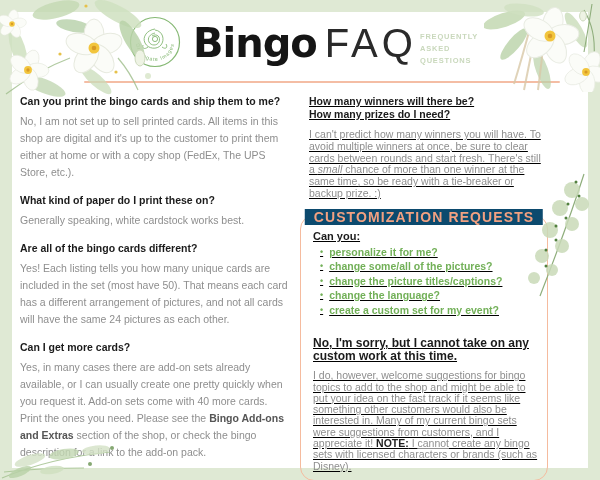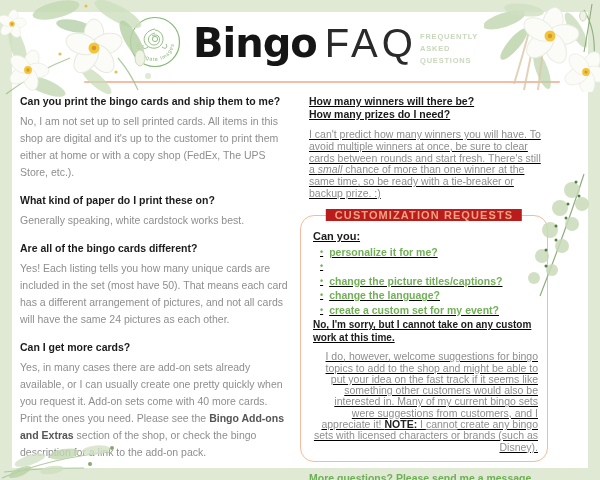--- a/index.html
+++ b/index.html
@@ -49,32 +49,32 @@
   .indent{margin-left:9px;}
   #col-right .q{margin-bottom:8px;}
   #col-right .a{margin-bottom:15px;line-height:11.8px;}
   
   #custom-box{
     position:relative;border:1.5px solid #f5bb9e;border-radius:14px;
     padding:12px 9px 8px 12px;margin-top:4px;
   }
   #box-title{
     position:absolute;top:-7px;left:50%;transform:translateX(-50%);
-    background:#b91c1c;padding:0 9px;white-space:nowrap;
-    font-size:11px;font-weight:700;letter-spacing:1.1px;color:#f2a181;
+    background:#0c4a6e;padding:0 9px;white-space:nowrap;
+    font-size:14px;font-weight:700;letter-spacing:1.1px;color:#f2a181;
   }
   .intro{font-size:11px;font-weight:700;color:#1b1b1b;margin:2px 0 4px 0;}
   ul.bullets{list-style:none;margin:0;padding:0 0 0 7px;}
   ul.bullets li{
     font-size:10.5px;font-weight:700;color:#72b058;
     line-height:13.5px;margin:1px 0;display:flex;
   }
   ul.bullets .dot{margin-right:6px;font-size:9px;line-height:13.5px;}
-  .refusal{font-size:10px;font-weight:700;color:#1b1b1b;line-height:13px;margin:1px 0 0 0;}
-  .details{font-size:10.5px;color:#8e8e8e;line-height:11.3px;margin:7px 0 0 0;text-align:right;}
+  .refusal{font-size:12px;font-weight:700;color:#1b1b1b;line-height:13px;margin:20px 0 0 0;}
+  .details{font-size:10.5px;color:#8e8e8e;line-height:11.3px;margin:7px 0 0 0;}
   .note-label{font-weight:700;color:#222222;}
   .underlined{text-decoration:underline;}
   .footer-note{
     font-size:10.5px;font-weight:700;color:#6fae57;margin:10px 0 0 9px;
   }
   
   .deco{position:absolute;pointer-events:none;}
   #floral-tl{left:-2px;top:-2px;}
   #floral-tr{left:484px;top:0;}
   #greens-right{left:522px;top:170px;}
@@ -143,20 +143,21 @@
     <div id="custom-box">
       <div id="box-title">CUSTOMIZATION REQUESTS</div>
       <p class="intro">Can you:</p>
       <ul class="bullets">
         <li>
             <span class="dot">•</span>
             <span>personalize it for me?</span>
           </li>
         <li>
             <span class="dot">•</span>
+            <span>change some/all of the pictures?</span>
           </li>
         <li>
             <span class="dot">•</span>
             <span>change the picture titles/captions?</span>
           </li>
         <li>
             <span class="dot">•</span>
             <span>change the language?</span>
           </li>
         <li>

